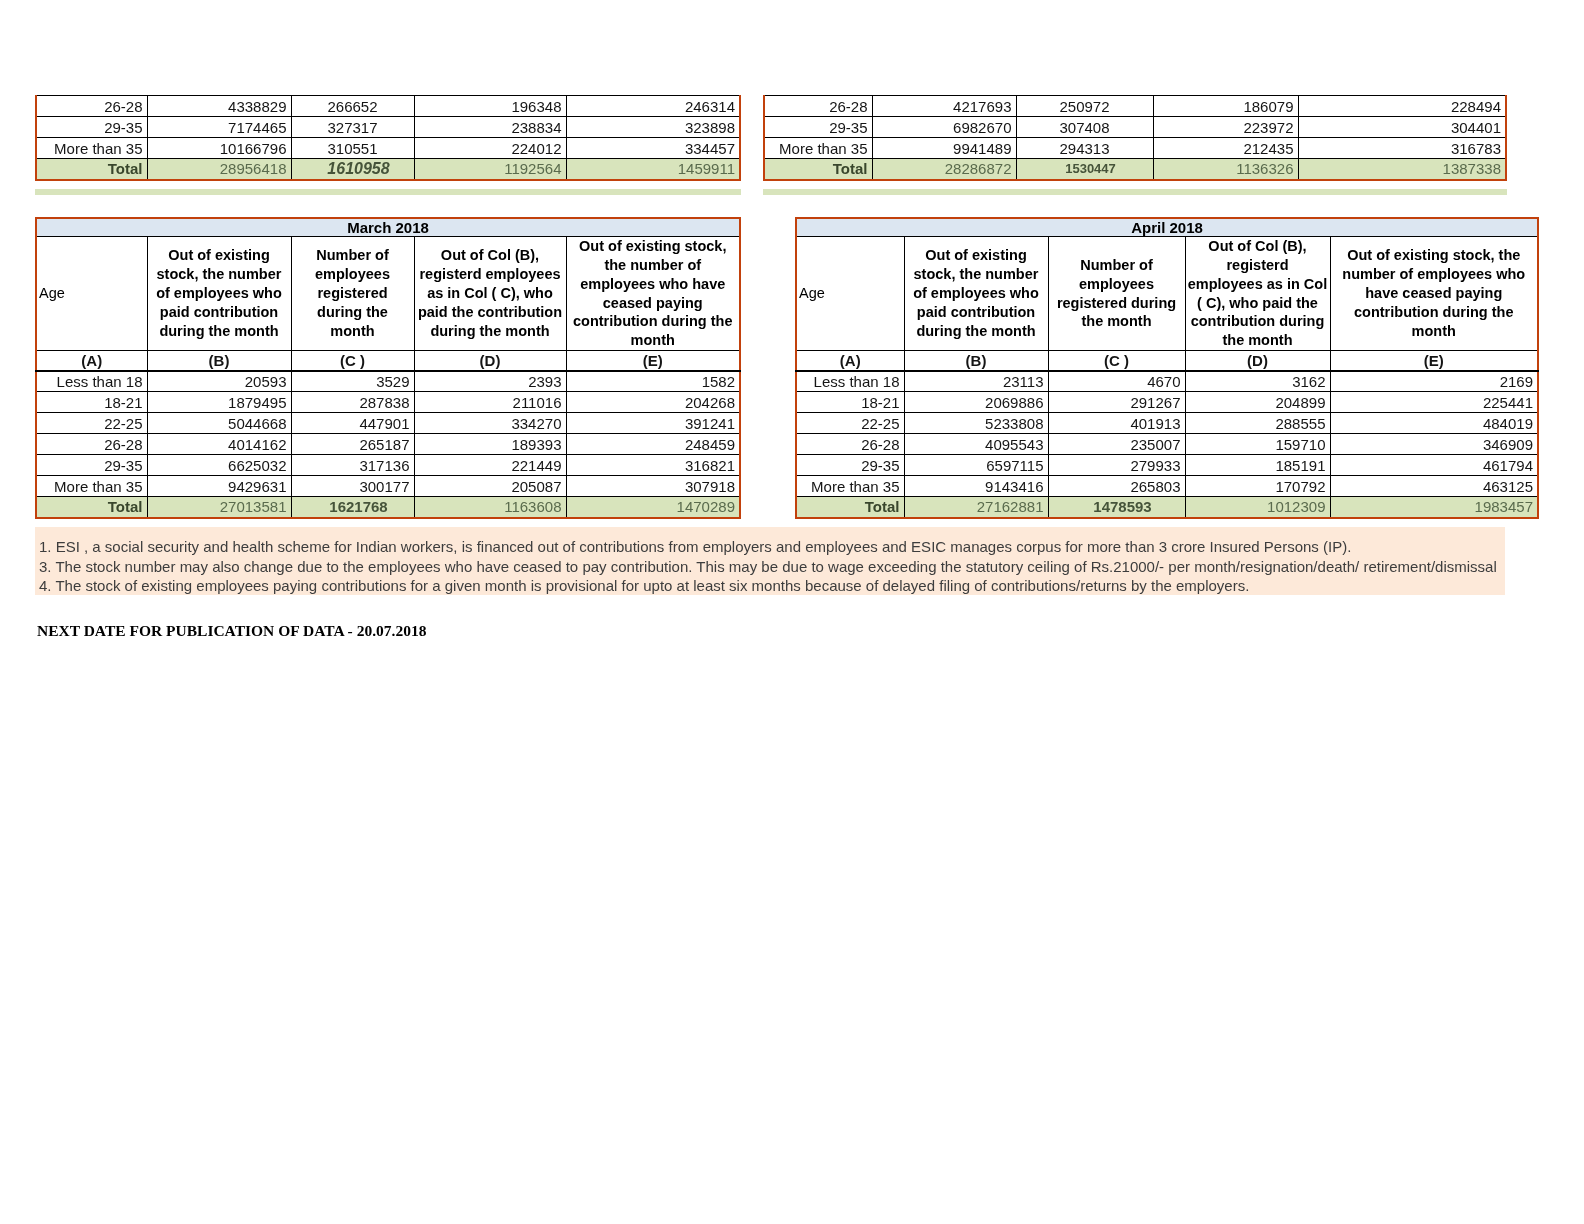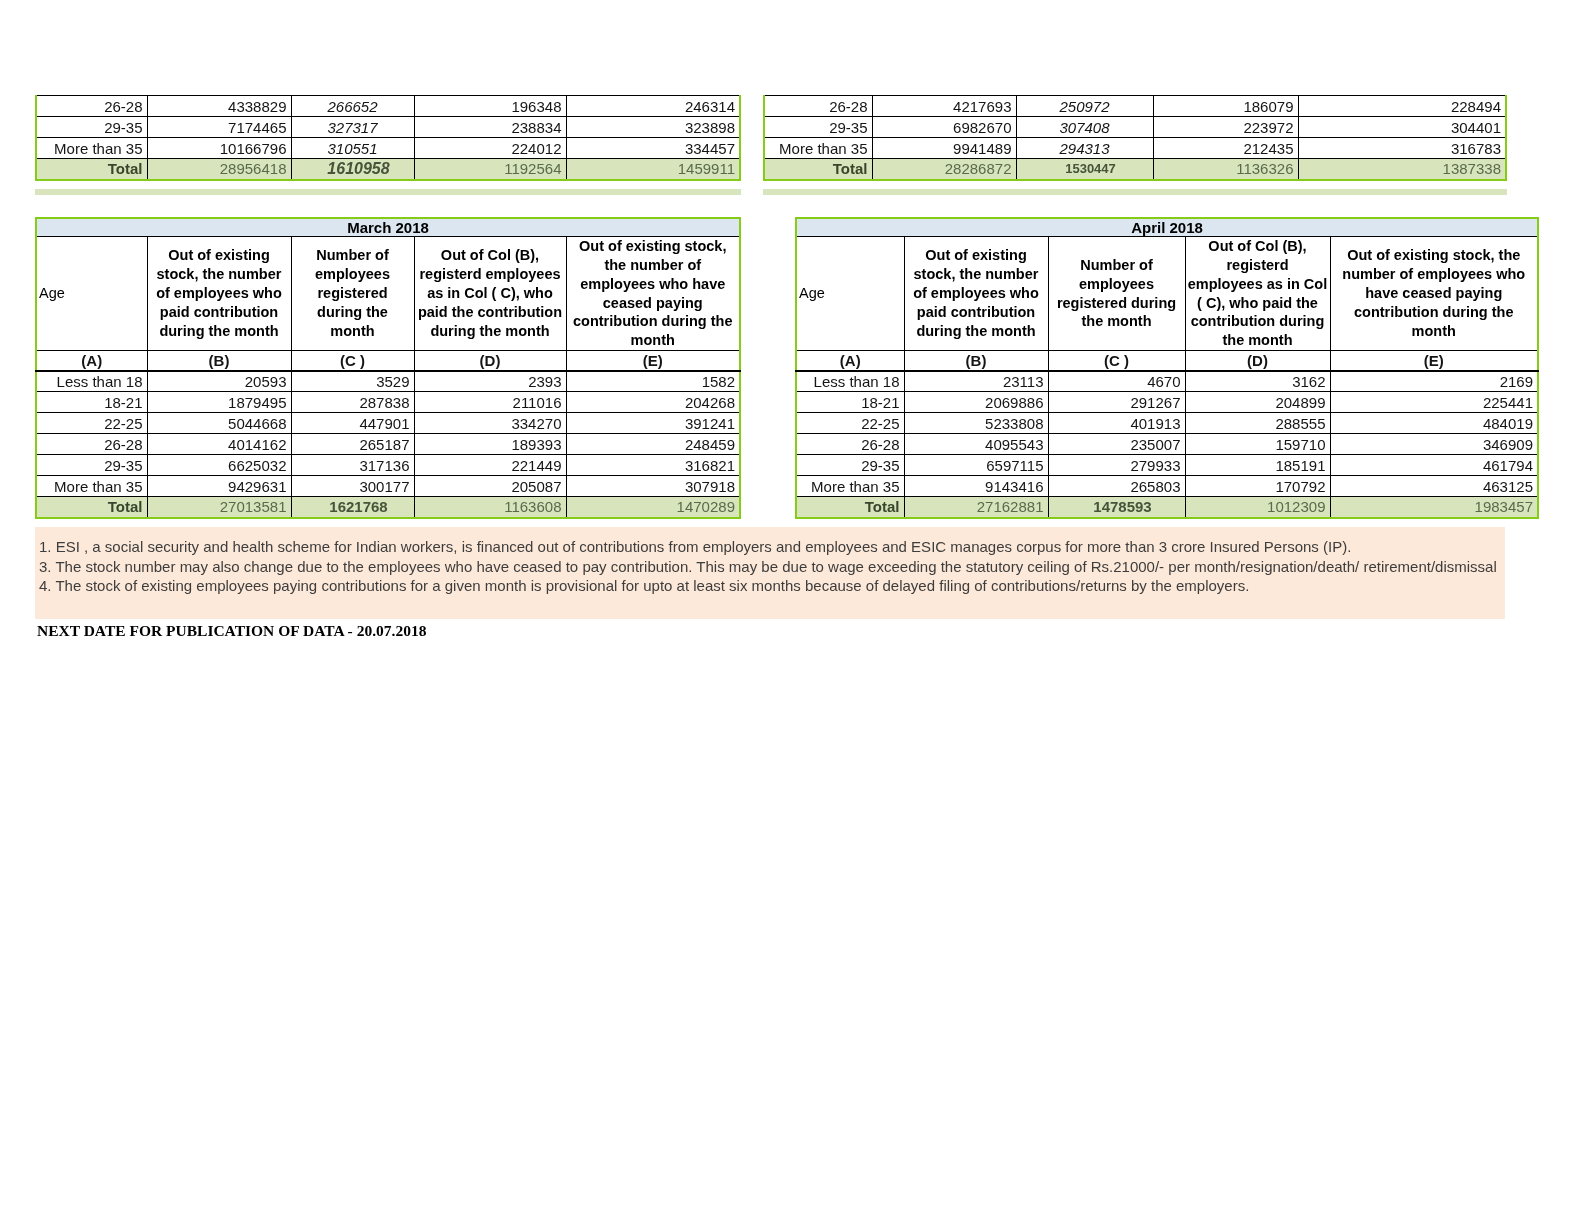--- a/index.html
+++ b/index.html
@@ -5,30 +5,30 @@
   * { margin:0; padding:0; box-sizing:border-box; }
   html,body { background:#ffffff; }
   body {
     width:1584px; height:1224px; position:relative;
     font-family:"Liberation Sans", sans-serif; color:#111;
   }
   .page { position:absolute; inset:0; }
 
   table.tbl {
     position:absolute; border-collapse:collapse; table-layout:fixed;
-    border:2px solid #84cc16; background:#fff;
+    border:2px solid #c2410c; background:#fff;
   }
   table.cut-top { border-top:1px solid #000; }
   .tbl td {
     border:1px solid #000; font-size:15px; height:21px;
     padding:0 4px; overflow:hidden; white-space:nowrap; color:#151515;
   }
   .lbl  { text-align:right; }
   .num  { text-align:right; }
-  .small-c { font-size:13px; text-align:center;font-style:italic; }
+  .small-c { font-size:13px; text-align:center; }
 
   tr.title-row td {
     background:#dce6f1; font-weight:bold; text-align:center;
     height:16px; font-size:15px; color:#000;
   }
   tr.header-row td {
     font-weight:bold; text-align:center; vertical-align:middle;
     white-space:normal; height:95px; font-size:14.5px; line-height:1.3;
     padding:0 2px; color:#000;
   }
@@ -37,21 +37,21 @@
     font-weight:bold; text-align:center; height:20px;
     border-bottom:2px solid #000;
   }
   tr.total-row td { background:#d8e4bc; color:#5a6b4d;padding-left:16px; }
   tr.total-row td.lbl { font-weight:bold; color:#39462c; }
   tr.total-row td.boldc { font-weight:bold; color:#46543a; text-align:center; }
 
   .green-strip { position:absolute; height:6px; background:#d8e4bc; }
 
   .notes {
-    position:absolute; left:35px; top:527px; width:1470px; height:92px;
+    position:absolute; left:35px; top:527px; width:1470px; height:68px;
     background:#fde9d9; padding:10px 8px 0 4px;
   }
   .note-line {
     font-size:15px; line-height:19.5px; color:#3d3d3d; white-space:nowrap;
     overflow:hidden;
   }
   .footer-line {
     position:absolute; left:37px; top:622px; font-size:15.5px;
     font-weight:bold; color:#000;font-family:Liberation Serif, serif;
   }

